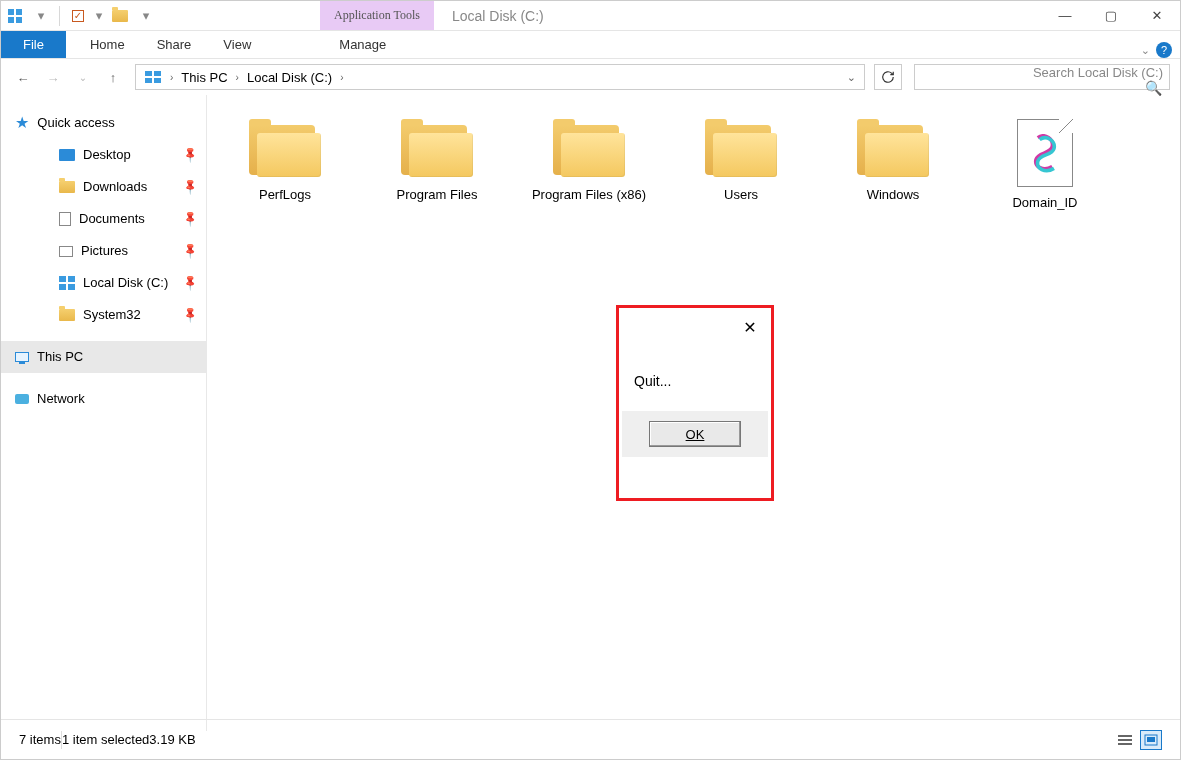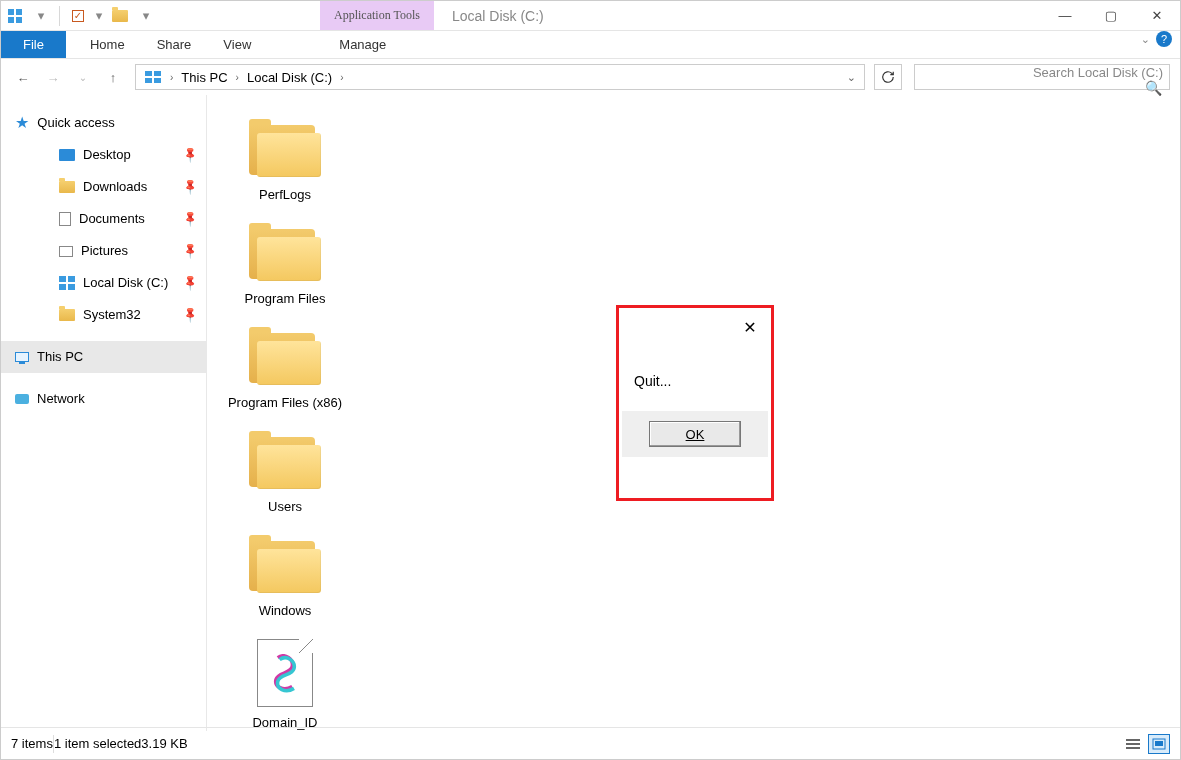--- a/index.html
+++ b/index.html
@@ -9,21 +9,21 @@
   .titlebar { height: 30px; border-bottom: 1px solid #e5e5e5; display: flex; align-items: center; }
   .qat { display: flex; align-items: center; padding: 0 2px; gap: 2px; }
   .qat .qat-btn { width: 24px; height: 24px; display:flex; align-items:center; justify-content:center; }
   .qat-sep { width:1px; height:20px; background:#d8d8d8; margin:0 4px; }
   .contextual-tab { background:#e8caf5; color:#555; padding: 7px 14px; font-size:12px; margin-left: 160px; font-family: Liberation Serif, serif; }
   .contextual-title { color:#888; margin-left: 18px; font-size:14px; }
   .winbtns { margin-left:auto; display:flex; }
   .winbtns div { width:46px; height:30px; display:flex; align-items:center; justify-content:center; color:#444; }
 
   
-  .ribbon { height: 28px; display:flex; align-items:flex-start; border-bottom:1px solid #e5e5e5; }
+  .ribbon { height: 28px; display:flex; align-items:flex-end; border-bottom:1px solid #e5e5e5; }
   .ribbon .tab { padding: 6px 16px; color:#333; display:flex; align-items:center; }
   .ribbon .file-tab { background:#1979ca; color:#fff; padding: 6px 22px; margin-right:8px; }
   .ribbon .manage-tab { margin-left: 56px; }
   .ribbon-right { margin-left:auto; display:flex; align-items:center; padding-right:8px; gap:6px; color:#888; }
   .help-circle { width:16px; height:16px; border-radius:50%; background:#1979ca; color:#fff; font-size:11px; display:flex; align-items:center; justify-content:center; }
 
   
   .navbar { height: 36px; display:flex; align-items:center; padding: 0 10px; gap: 6px; }
   .nav-arrow { width:24px; height:24px; display:flex; align-items:center; justify-content:center; color:#555; }
   .nav-arrow.disabled { color:#bbb; }
@@ -44,21 +44,21 @@
   .tree-item .pin { margin-left:auto; color:#999; font-size:11px; transform: rotate(-45deg); }
   .tree-item.selected { background:#e8e8e8; }
   .tree-sub { padding-left: 36px; }
 
   
   .fld-s { width:16px; height:12px; background:linear-gradient(#f5cf6e,#e9b84b); border-radius:1px; position:relative; }
   .fld-s::before { content:""; position:absolute; top:-3px; left:0; width:6px; height:3px; background:#f5cf6e; border-radius:1px 1px 0 0; }
 
   
   .content { flex:1; padding: 14px 10px; overflow:auto; position:relative;}
-  .items { display:flex; flex-wrap:wrap; gap: 0; flex-direction: column; }
+  .items { display:flex; flex-wrap:wrap; gap: 16px; }
   .item { width:136px; display:flex; flex-direction:column; align-items:center; padding:10px 6px; text-align:center; gap:8px; }
   .item.selected { background:#d9d9d9; border:1px solid #bdbdbd; padding:9px 5px; }
   .item .fld { width:80px; height:60px; position:relative; }
   .item .fld .back { position:absolute; top:6px; left:4px; width:66px; height:50px; background:linear-gradient(#f3cb6c,#e5b04b); border-radius:4px; }
   .item .fld .tab { position:absolute; top:0; left:4px; width:22px; height:12px; background:#f3cb6c; border-radius:3px 3px 0 0; }
   .item .fld .front { position:absolute; top:14px; left:12px; width:64px; height:44px; background:linear-gradient(#ffe49b,#f4c85f); border-radius:3px; box-shadow: -1px -1px 0 rgba(0,0,0,.05) inset; }
   .item .label { line-height:16px; }
 
   
   .scriptfile { width:56px; height:68px; background:#fff; border:1px solid #888; position:relative; }
@@ -69,21 +69,21 @@
   
   .dialog-wrap { position:absolute; left:615px; top:304px; width:158px; height:196px; border:3px solid #ee1c22; background:#fff; z-index:10; }
   .dlg-inner { position:absolute; inset:3px; background:#fff; display:flex; flex-direction:column; border:0; }
   .dlg-title { display:flex; justify-content:flex-end; padding:6px 8px; }
   .dlg-x { font-size:16px; width:20px; height:20px; display:flex; align-items:center; justify-content:center; }
   .dlg-body { padding: 30px 12px 22px; font-size:14px; }
   .dlg-foot { background:#efefef; padding:10px; display:flex; justify-content:center; }
   .dlg-ok { width:92px; height:26px; border:1px solid #777; background:#e9e9e9; box-shadow: inset -1px -1px 0 #999, inset 1px 1px 0 #fff; text-decoration: underline; }
 
   
-  .status { position:absolute; left:0; right:0; bottom:0; height:32px; border-top:1px solid #e5e5e5; display:flex; align-items:center; padding:0 10px; }
+  .status { position:absolute; left:0; right:0; bottom:0; height:40px; border-top:1px solid #e5e5e5; display:flex; align-items:center; padding:0 18px; }
   .status-sep { width:1px; height:18px; background:#ddd; }
   .status .view-toggles { margin-left:auto; display:flex; gap:4px; }
   .vt { width:22px; height:20px; border:1px solid transparent; display:flex; align-items:center; justify-content:center; }
   .vt.active { border-color:#1979ca; background:#d8ebfa; }
 
   
   .star { color:#2b8bd8; font-size:16px; }
   .monitor { width:14px; height:10px; border:1.5px solid #2b8bd8; background:#e7f4ff; position:relative; }
   .monitor::after { content:""; position:absolute; left:3px; right:3px; bottom:-3px; height:2px; background:#2b8bd8; }
   .net { width:14px; height:10px; background:#4bb0e0; border-radius:2px; position:relative; }

